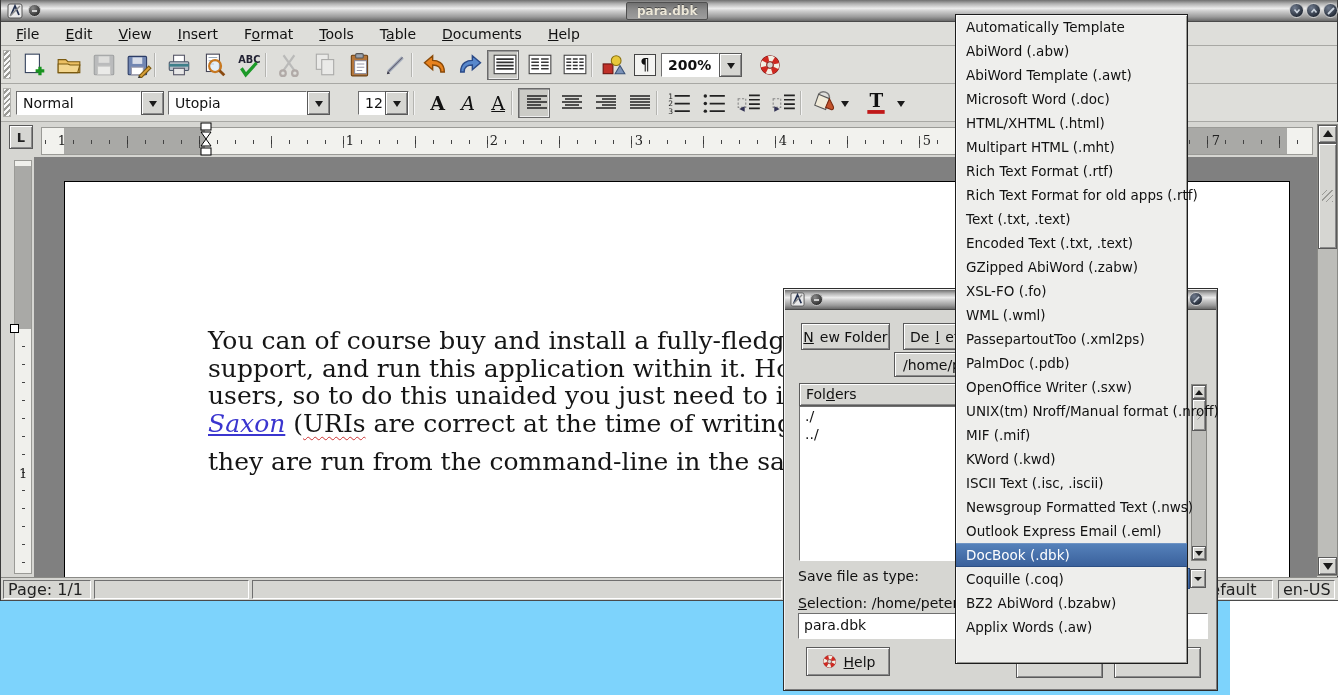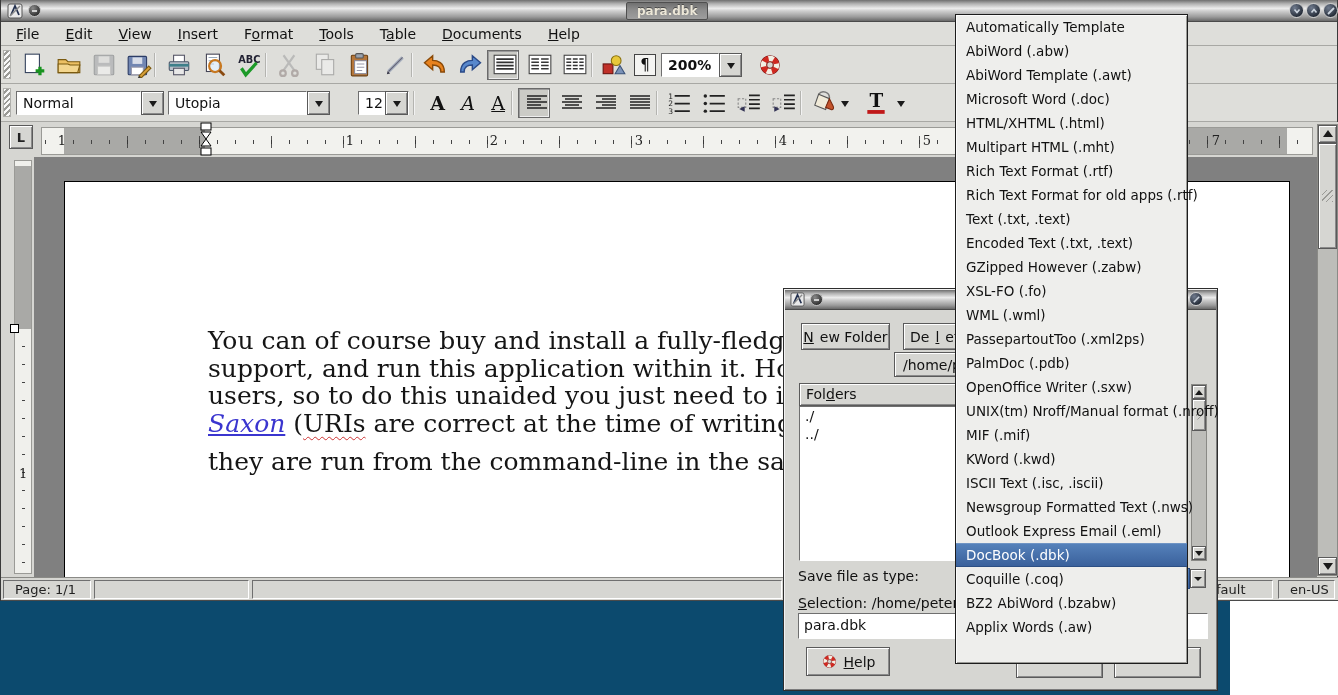--- a/index.html
+++ b/index.html
@@ -1,19 +1,19 @@
 <!DOCTYPE html>
 <html><head>
 <meta charset="utf-8">
 <style>
   * { margin:0; padding:0; box-sizing:border-box; }
   html,body { width:1338px; height:695px; background:#fff; overflow:hidden;
     font-family:"DejaVu Sans","Liberation Sans",sans-serif; }
   .abs { position:absolute; }
-  #stage { position:relative; width:1230px; height:695px; background:#0c4a6e; }
+  #stage { position:relative; width:1230px; height:695px; background:#7dd3fc; }
 
   
   .raised { background:#d6d6d2; border:1px solid #5a5a5a;
     box-shadow:inset 1px 1px 0 #ffffff, inset -1px -1px 0 #8a8a8a; }
   .pressed { background:#cbcbc6; border:1px solid #6a6a6a;
     box-shadow:inset 1px 1px 0 #9a9a9a, inset -1px -1px 0 #eee; }
 
   
   #main-window { left:0; top:0; width:1338px; height:601px; background:#d6d6d2;
     border-left:1px solid #3a3a3a; border-right:1px solid #3a3a3a; }
@@ -92,23 +92,23 @@
   .sb-btn { position:absolute; left:0; width:100%; height:18px; display:flex; align-items:center; justify-content:center; }
   .sb-thumb { position:absolute; left:0; width:100%; }
   .sb-hatch { position:absolute; left:3px; right:3px; top:50%; height:12px; transform:translateY(-50%);
     background:repeating-linear-gradient(135deg, transparent 0 3px, #9a9a96 3px 4px); }
   .sb-tri-up { width:0; height:0; border:5px solid transparent; border-bottom:7px solid #1a1a1a; margin-bottom:6px; }
   .sb-tri-down { width:0; height:0; border:5px solid transparent; border-top:7px solid #1a1a1a; margin-top:6px; }
 
   
   .statusbar { position:absolute; left:0; top:577px; width:1338px; height:24px; background:#d6d6d2;
     border-top:1px solid #8a8a86; border-bottom:1px solid #4a4a4a; }
-  .status-seg { position:absolute; top:2px; height:19px; font-size:13px; color:#222; line-height:17px;
+  .status-seg { position:absolute; top:2px; height:19px; font-size:16px; color:#222; line-height:17px;
     background:#d6d6d2; border-top:1px solid #6f6f6f; border-left:1px solid #6f6f6f;
-    border-right:1px solid #fff; border-bottom:1px solid #fff; padding:0 11px; overflow:hidden; white-space:nowrap; }
+    border-right:1px solid #fff; border-bottom:1px solid #fff; padding:0 4px; overflow:hidden; white-space:nowrap; }
 
   
   #dialog { left:783px; top:288px; width:435px; height:403px; background:#d6d6d2;
     border:1px solid #2e2e2e; box-shadow:inset 1px 1px 0 #f2f2f2, inset -1px -1px 0 #7c7c7c; z-index:10; }
   #dialog .titlebar { margin:1px; height:20px; }
   .dlg-btn { position:absolute; font-size:14px; color:#111; display:flex; align-items:center;
     justify-content:center; gap:6px; }
   .dlg-label { position:absolute; font-size:14px; color:#111; white-space:nowrap; }
   .list-header { position:absolute; font-size:14px; color:#111; padding:2px 6px; }
   .listbox { position:absolute; background:#fff; border-top:1px solid #6f6f6f; border-left:1px solid #6f6f6f;
@@ -544,21 +544,21 @@
       <div class="dd-item">Automatically Template</div>
       <div class="dd-item">AbiWord (.abw)</div>
       <div class="dd-item">AbiWord Template (.awt)</div>
       <div class="dd-item">Microsoft Word (.doc)</div>
       <div class="dd-item">HTML/XHTML (.html)</div>
       <div class="dd-item">Multipart HTML (.mht)</div>
       <div class="dd-item">Rich Text Format (.rtf)</div>
       <div class="dd-item">Rich Text Format for old apps (.rtf)</div>
       <div class="dd-item">Text (.txt, .text)</div>
       <div class="dd-item">Encoded Text (.txt, .text)</div>
-      <div class="dd-item">GZipped However (.zabw)</div>
+      <div class="dd-item">GZipped AbiWord (.zabw)</div>
       <div class="dd-item">XSL-FO (.fo)</div>
       <div class="dd-item">WML (.wml)</div>
       <div class="dd-item">PassepartoutToo (.xml2ps)</div>
       <div class="dd-item">PalmDoc (.pdb)</div>
       <div class="dd-item">OpenOffice Writer (.sxw)</div>
       <div class="dd-item">UNIX(tm) Nroff/Manual format (.nroff)</div>
       <div class="dd-item">MIF (.mif)</div>
       <div class="dd-item">KWord (.kwd)</div>
       <div class="dd-item">ISCII Text (.isc, .iscii)</div>
       <div class="dd-item">Newsgroup Formatted Text (.nws)</div>

